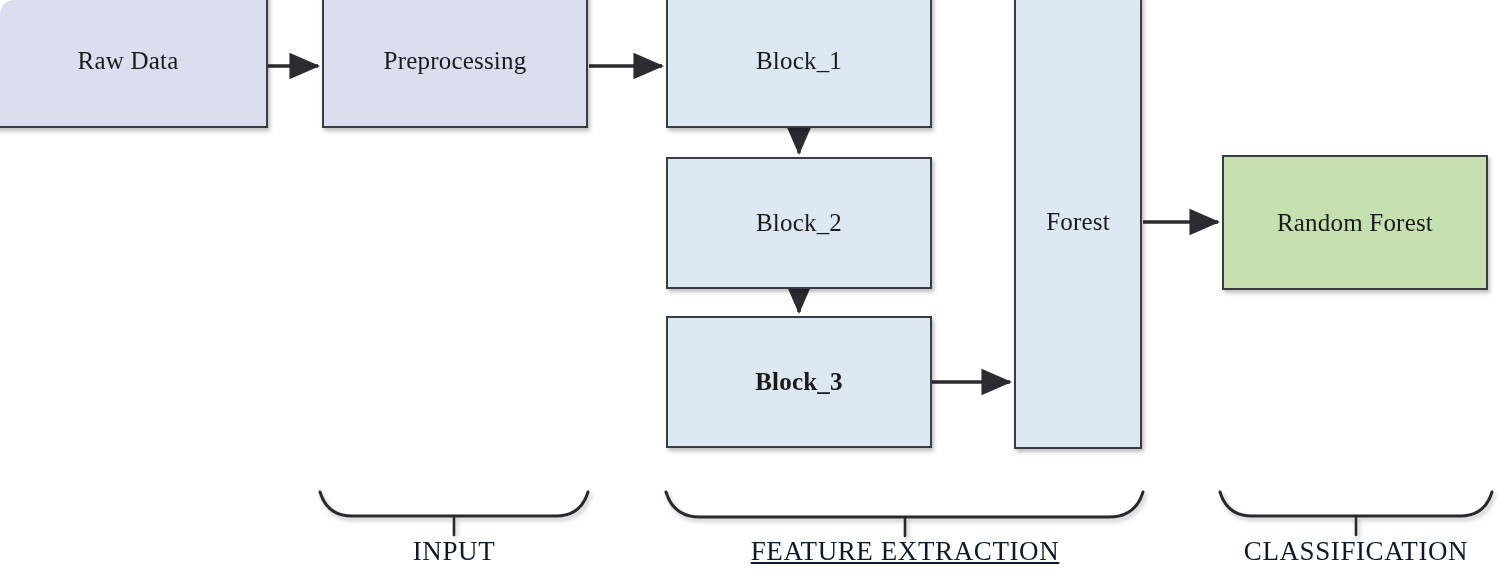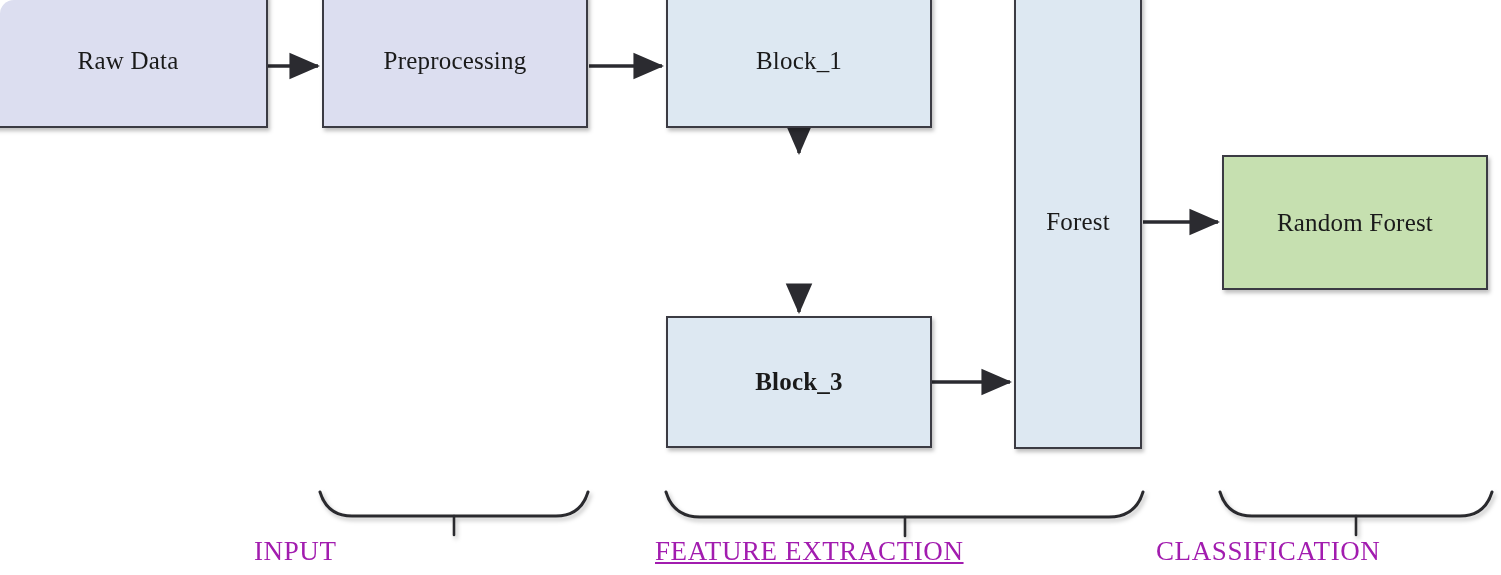--- a/index.html
+++ b/index.html
@@ -42,22 +42,23 @@
     position: absolute;
     left: 0;
     top: 0;
     width: 1501px;
     height: 575px;
     overflow: visible;
   }
 
   .stage-caption {
     position: absolute;
+    text-align: center;
     font-size: 27px;
-    color: #a21caf;
+    color: #0f172a;
     letter-spacing: 0.6px;
     white-space: nowrap;
   }
 </style>
 </head>
 <body>
 
 <div id="canvas">
 
   <svg class="edges" viewBox="0 0 1501 575" xmlns="http://www.w3.org/2000/svg">
@@ -97,20 +98,23 @@
   </div>
 
   <div class="node input-stage" style="left:322px; top:-6px; width:266px; height:134px;">
     <span class="node-label">Preprocessing</span>
   </div>
 
   <div class="node feature-stage" style="left:666px; top:-6px; width:266px; height:134px;">
     <span class="node-label">Block_1</span>
   </div>
 
+  <div class="node feature-stage" style="left:666px; top:157px; width:266px; height:132px;">
+    <span class="node-label">Block_2</span>
+  </div>
 
   <div class="node feature-stage" style="left:666px; top:316px; width:266px; height:132px;font-weight:bold;">
     <span class="node-label">Block_3</span>
   </div>
 
   <div class="node feature-stage" style="left:1014px; top:-6px; width:128px; height:455px;">
     <span class="node-label">Forest</span>
   </div>
 
   <div class="node class-stage" style="left:1222px; top:155px; width:266px; height:135px;">

